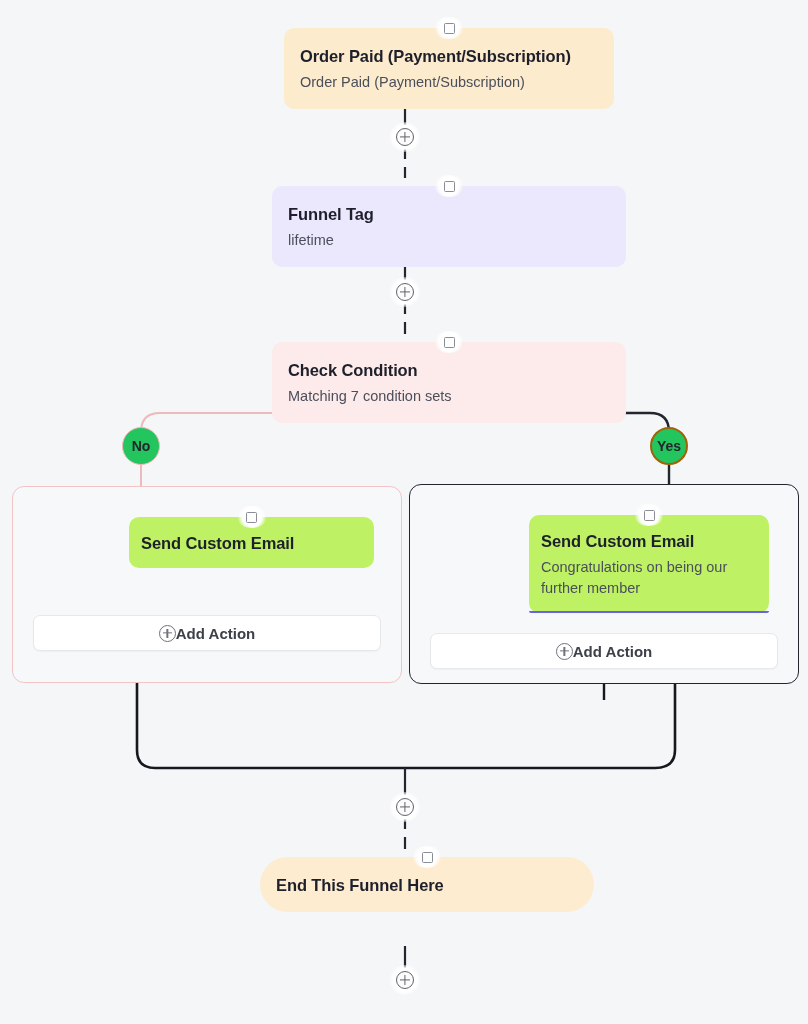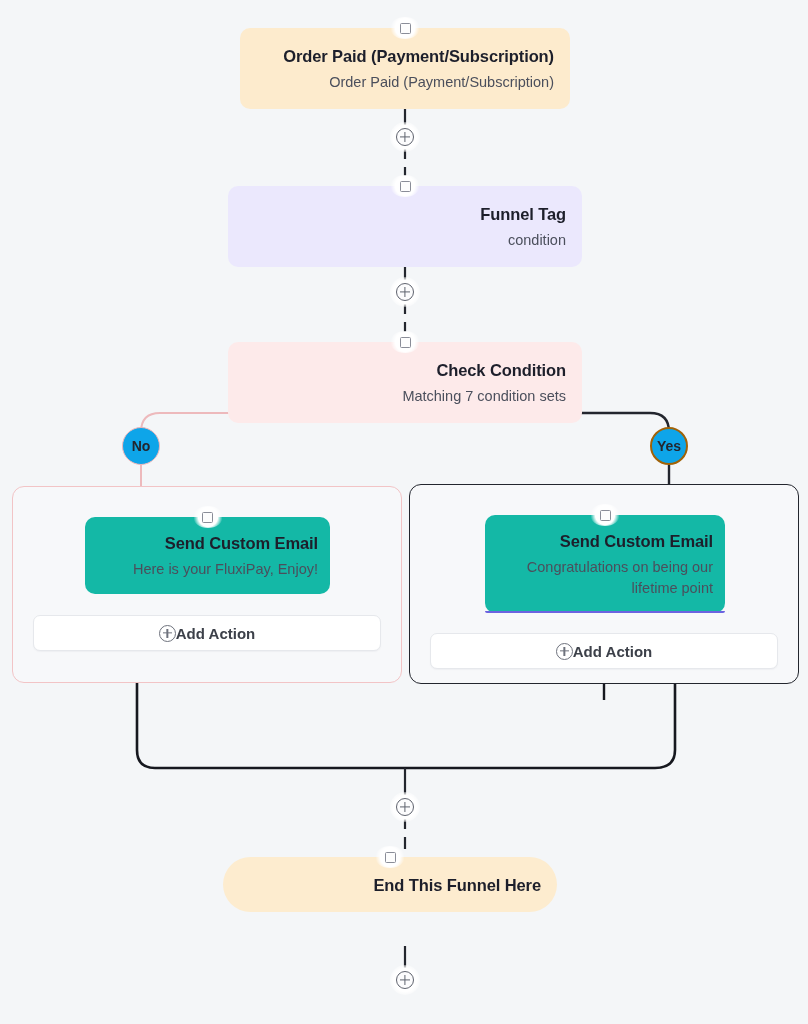--- a/index.html
+++ b/index.html
@@ -24,43 +24,44 @@
     width: 808px;
     height: 1024px;
     pointer-events: none;
   }
 
   
   .node {
     position: absolute;
     border-radius: 10px;
     box-sizing: border-box;
-    text-align: right;
+    text-align: left;
     padding: 18px 16px 16px 16px;
     z-index: 5;
+    margin-left: 44px;
   }
   .node-title {
     font-size: 16.5px;
     font-weight: bold;
     color: #1d1f2b;
     line-height: 1.25;
     letter-spacing: -0.1px;
   }
   .node-sub {
     font-size: 14.5px;
     color: #4b4f5c;
     line-height: 1.45;
     margin-top: 5px;
   }
 
   
   .node.trigger   { background: #fdebcd; }
   .node.tag       { background: #ebe8fd; }
   .node.condition { background: #fdeaea; }
-  .node.email     { background: #14b8a6; }
+  .node.email     { background: #bef264; }
   .node.endnode   { background: #fdeccf; }
 
   .node.selected-underline::after {
     content: "";
     position: absolute;
     left: 0;
     right: 0;
     bottom: 0;
     height: 2px;
     background: #6c63e0;
@@ -138,21 +139,21 @@
   }
   .plus-glyph::before { left: 3px; right: 3px; top: 50%; height: 1.3px; transform: translateY(-50%); }
   .plus-glyph::after  { top: 3px; bottom: 3px; left: 50%; width: 1.3px; transform: translateX(-50%); }
 
   
   .branch-label {
     position: absolute;
     width: 38px;
     height: 38px;
     border-radius: 50%;
-    background: #0ea5e9;
+    background: #22c55e;
     display: flex;
     align-items: center;
     justify-content: center;
     font-size: 14px;
     font-weight: bold;
     color: #23262e;
     box-sizing: border-box;
     z-index: 8;
   }
   .branch-label.no  { border: 1.6px solid #eeb7ba; }
@@ -227,21 +228,21 @@
 
   <div class="edge-plus" style="left:390px; top:122px;">
     <span class="ring"></span>
   </div>
 
   <div class="node tag" style="left:228px; top:186px; width:354px;">
     <div class="port">
         <i></i>
       </div>
     <div class="node-title">Funnel Tag</div>
-    <div class="node-sub">condition</div>
+    <div class="node-sub">lifetime</div>
   </div>
 
   <div class="edge-plus" style="left:390px; top:277px;">
     <span class="ring"></span>
   </div>
 
   <div class="node condition" style="left:228px; top:342px; width:354px;padding-left:16px;">
     <div class="port">
         <i></i>
       </div>
@@ -257,50 +258,49 @@
     <span>Yes</span>
   </div>
 
   <div class="branch-box no-branch" style="left:12px; top:486px; width:390px; height:197px;">
 
     <div class="node email" style="left:72px; top:30px; width:245px; padding:16px 12px 14px 12px;">
       <div class="port">
           <i></i>
         </div>
       <div class="node-title">Send Custom Email</div>
-      <div class="node-sub">Here is your FluxiPay, Enjoy!</div>
     </div>
 
     <div class="add-action" style="top:128px;">
       <span class="plus-glyph"></span>
       <span>Add Action</span>
     </div>
   </div>
 
   <div class="branch-box yes-branch" style="left:409px; top:484px; width:390px; height:200px;">
 
     <div class="node email selected-underline" style="left:75px; top:30px; width:240px; padding:16px 12px 14px 12px;">
       <div class="port">
           <i></i>
         </div>
       <div class="node-title">Send Custom Email</div>
-      <div class="node-sub">Congratulations on being our lifetime point</div>
+      <div class="node-sub">Congratulations on being our further member</div>
     </div>
 
     <div class="add-action" style="top:148px;">
       <span class="plus-glyph"></span>
       <span>Add Action</span>
     </div>
   </div>
 
   <div class="edge-plus" style="left:390px; top:792px;">
     <span class="ring"></span>
   </div>
 
-  <div class="node endnode" style="left:223px; top:857px; width:334px;border-radius:30px;">
+  <div class="node endnode" style="left:216px; top:857px; width:334px;border-radius:30px;">
     <div class="port">
         <i></i>
       </div>
     <div class="node-title">End This Funnel Here</div>
   </div>
 
   <div class="edge-plus" style="left:390px; top:965px;">
     <span class="ring"></span>
   </div>
 

